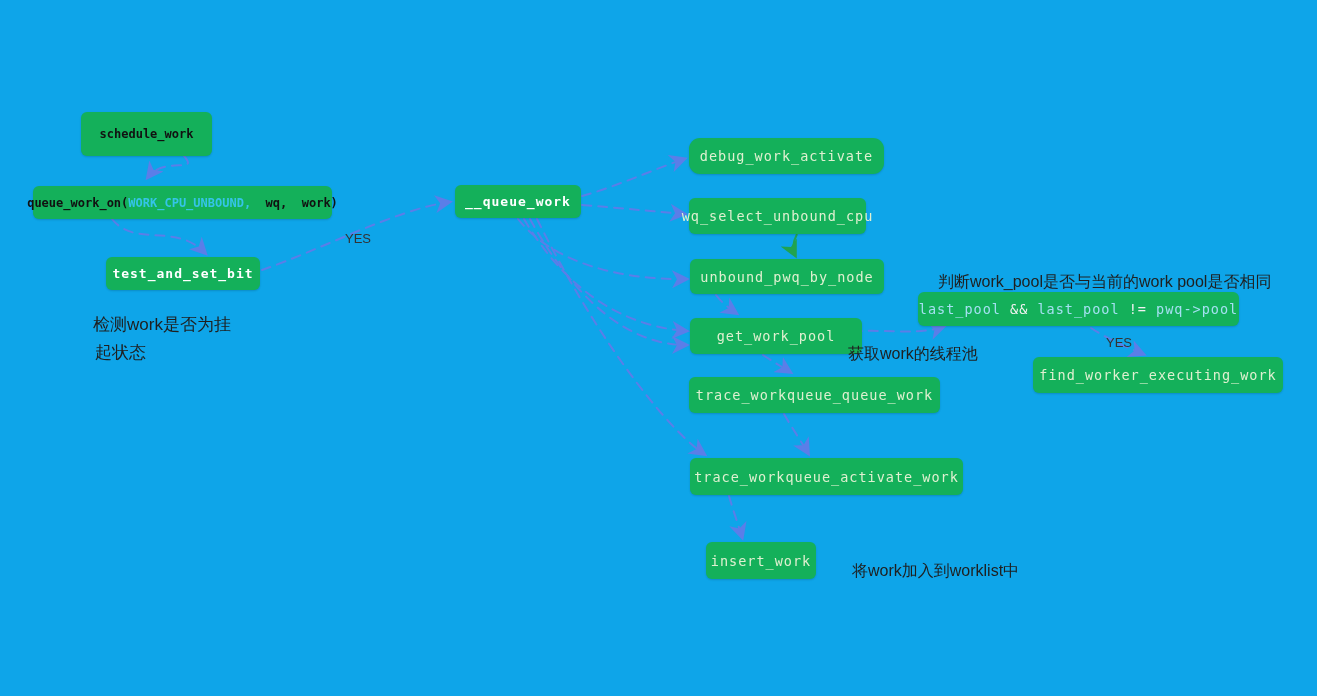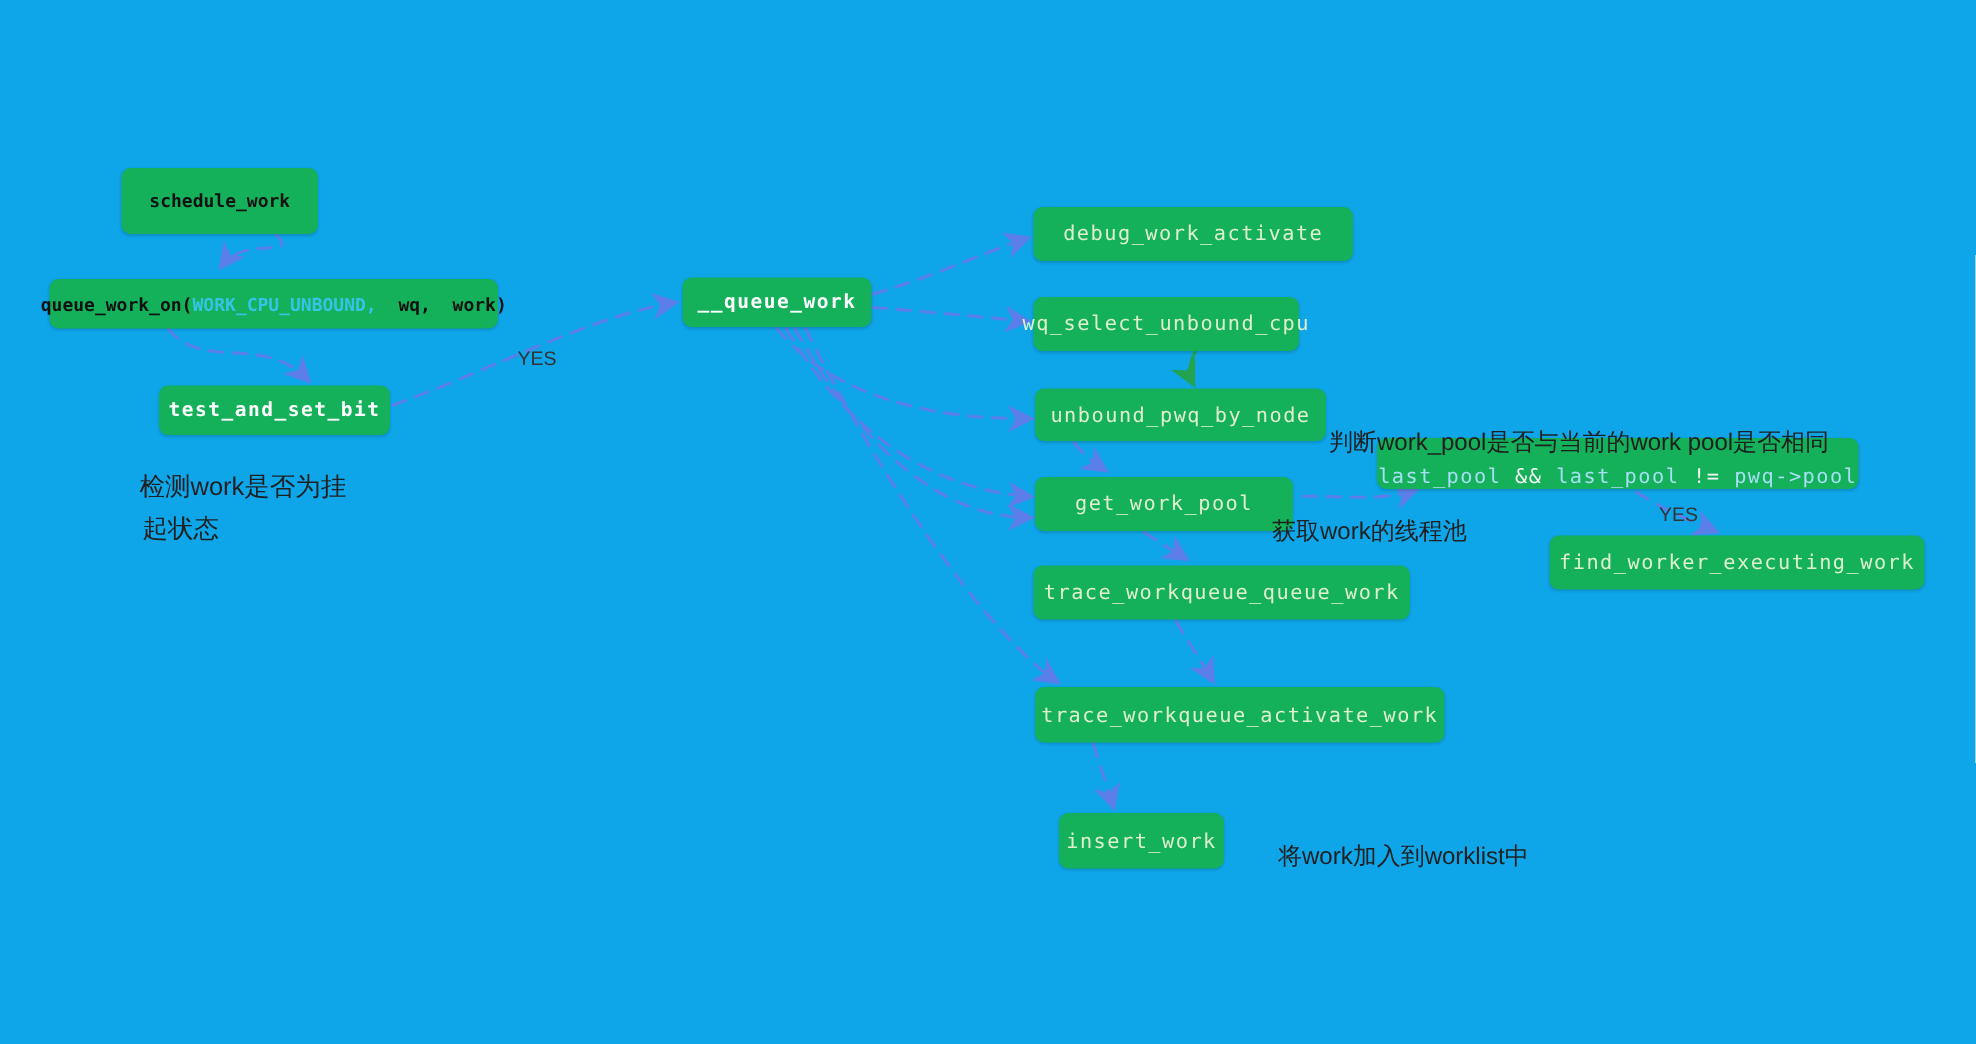--- a/index.html
+++ b/index.html
@@ -86,21 +86,21 @@
   </div>
 
   <div class="node" style="left:33px;top:186px;width:299px;height:33px;">
     <span class="t-black">queue_work_on(</span><span class="t-black code-cyan">WORK_CPU_UNBOUND,</span><span class="t-black">  wq,  work)</span>
   </div>
 
   <div class="node" style="left:455px;top:185px;width:126px;height:33px;">
     <span class="t-white">__queue_work</span>
   </div>
 
-  <div class="node" style="left:689px;top:138px;width:213px;height:36px;">
+  <div class="node" style="left:689px;top:138px;width:195px;height:36px;border-radius:11px;">
     <span class="t-pale">debug_work_activate</span>
   </div>
 
   <div class="node" style="left:689px;top:198px;width:177px;height:36px;">
     <span class="t-pale">wq_select_unbound_cpu</span>
   </div>
 
   <div class="node" style="left:690px;top:259px;width:194px;height:35px;">
     <span class="t-pale">unbound_pwq_by_node</span>
   </div>
@@ -114,32 +114,32 @@
   </div>
 
   <div class="node" style="left:690px;top:458px;width:273px;height:37px;">
     <span class="t-pale">trace_workqueue_activate_work</span>
   </div>
 
   <div class="node" style="left:690px;top:542px;width:110px;height:37px;margin-left:16px;">
     <span class="t-pale">insert_work</span>
   </div>
 
-  <div class="node" style="left:918px;top:292px;width:321px;height:34px;align-items:flex-end;">
+  <div class="node" style="left:918px;top:292px;width:321px;height:34px;">
     <span class="cond-id">last_pool</span><span class="cond-op"> &amp;&amp; </span><span class="cond-id">last_pool</span><span class="cond-op"> != </span><span class="cond-id">pwq-&gt;pool</span>
   </div>
 
   <div class="node" style="left:1033px;top:357px;width:250px;height:36px;">
     <span class="t-pale">find_worker_executing_work</span>
   </div>
 
   <div class="annotation" style="left:93px;top:313px;font-size:17px;">检测work是否为挂</div>
   <div class="annotation" style="left:95px;top:341px;font-size:17px;">起状态</div>
 
-  <div class="annotation" style="left:886px;top:272px;margin-top:13px;">判断work_pool是否与当前的work pool是否相同</div>
+  <div class="annotation" style="left:938px;top:272px;">判断work_pool是否与当前的work pool是否相同</div>
 
   <div class="annotation" style="left:848px;top:344px;">获取work的线程池</div>
 
   <div class="annotation" style="left:852px;top:561px;">将work加入到worklist中</div>
 
   <div class="yes-label" style="left:345px;top:231px;">YES</div>
 
   <div class="yes-label" style="left:1106px;top:335px;">YES</div>
 
 </div>

